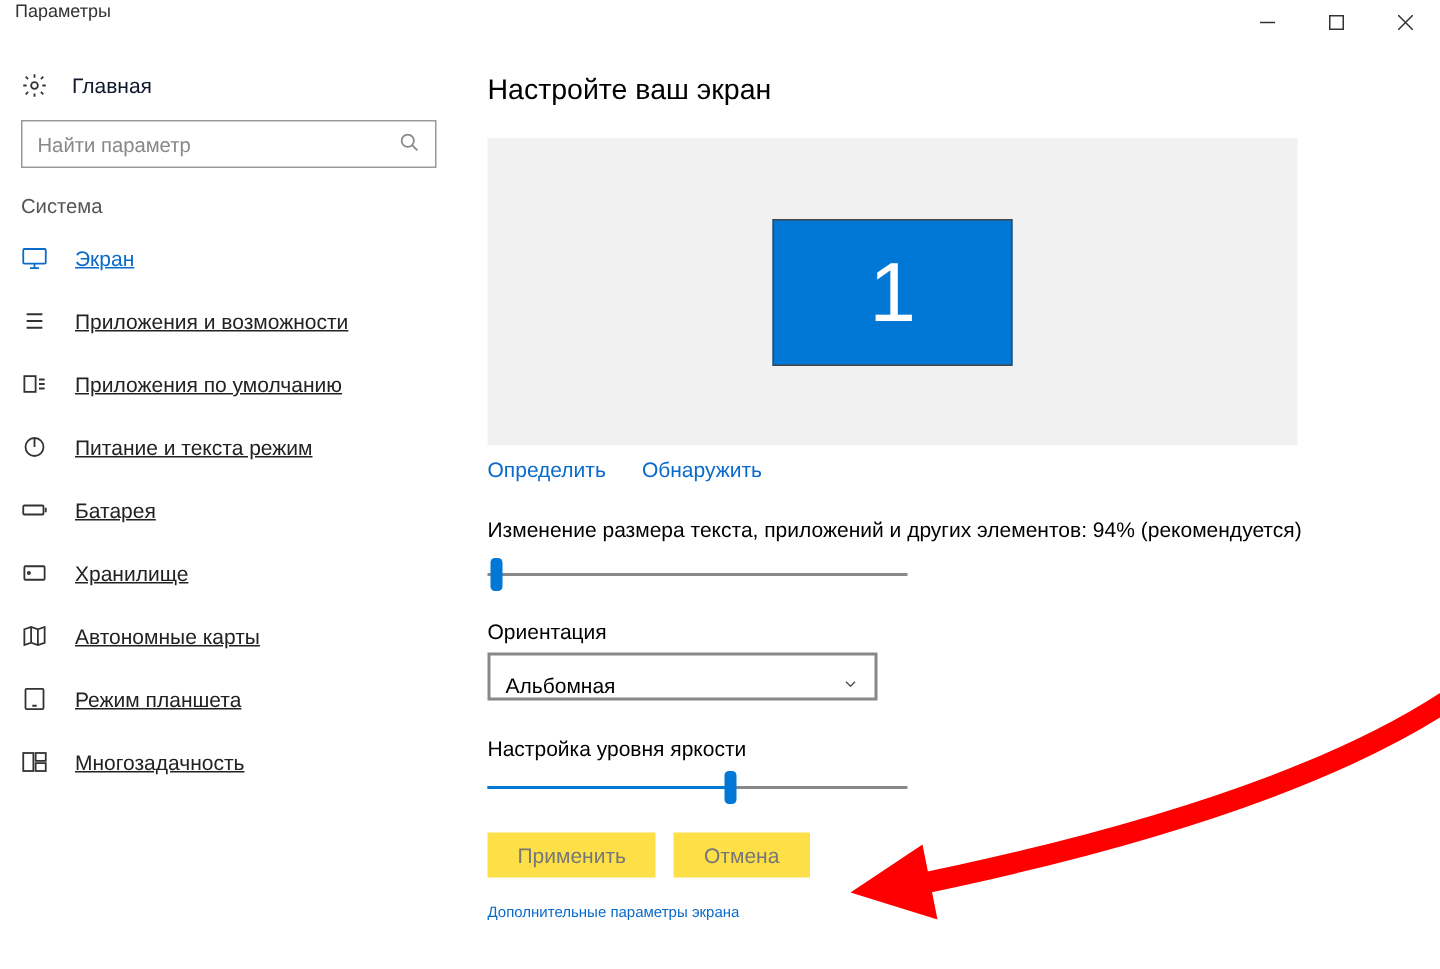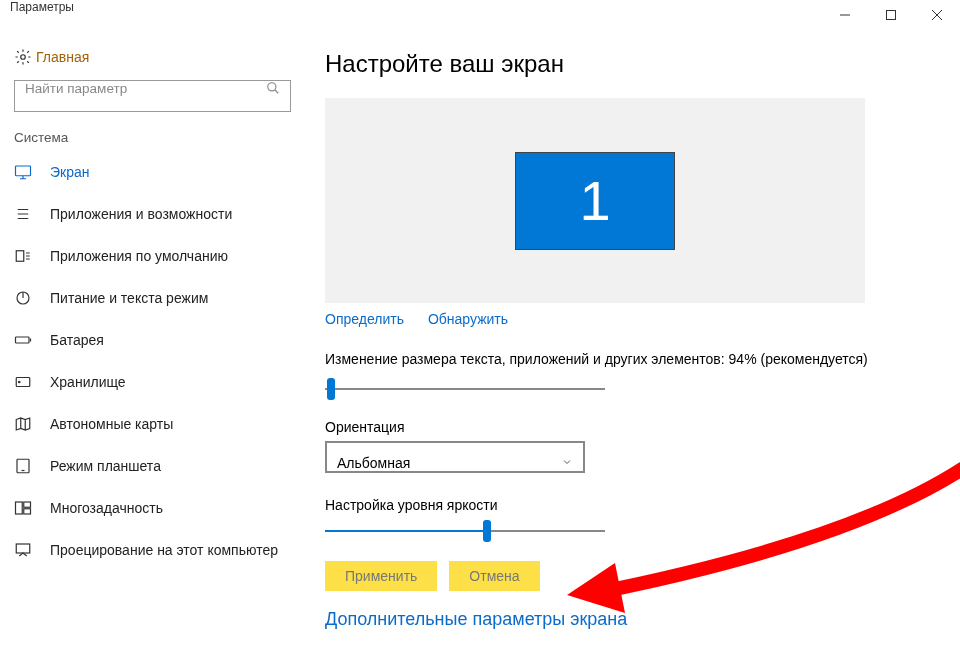--- a/index.html
+++ b/index.html
@@ -10,52 +10,52 @@
 .titlebar-controls { margin-left: auto; display: flex; }
 .titlebar-btn { width: 46px; height: 30px; display: flex; align-items: center; justify-content: center; }
 .titlebar-btn svg { stroke: #333; stroke-width: 1; fill: none; }
 
 
 .content { display: flex; height: calc(100% - 30px); }
 .sidebar { width: 305px; padding-top: 18px; }
 .main { flex: 1; padding: 20px 20px 0 20px; position: relative; }
 
 
-.home-row { display: flex; align-items: center; gap: 4px; padding: 0 14px 14px 14px; font-size: 14px; color: #a16207; }
-.search-box { margin: 0 14px 18px 14px; border: 1px solid #999; height: 32px; display: flex; padding: 0 10px; color: #888; font-size: 13.5px; }
+.home-row { display: flex; align-items: center; gap: 16px; padding: 0 14px 14px 14px; font-size: 14px; color: #0f172a; }
+.search-box { margin: 0 14px 18px 14px; border: 1px solid #999; height: 32px; display: flex; align-items: center; padding: 0 10px; color: #888; font-size: 13.5px; }
 .search-box span:first-child { flex: 1; }
 .section-label { font-size: 13.5px; color: #555; padding: 0 14px 6px 14px; }
 
-.nav-item { display: flex; align-items: center; gap: 18px; padding: 10px 14px; font-size: 14px; color: #222; min-height: 42px; }
+.nav-item { display: flex; align-items: center; gap: 18px; padding: 10px 14px; font-size: 14px; color: #222; min-height: 42px; text-decoration: underline; }
 .nav-item.active { color: #0a6bcb; }
 .nav-icon { width: 18px; height: 18px; display: flex; align-items: center; justify-content: center; flex-shrink: 0; }
 .nav-icon svg { stroke: #333; stroke-width: 1.6; fill: none; }
 .nav-item.active .nav-icon svg { stroke: #0a6bcb; }
 
 
-.page-title { font-size: 24px; font-weight: 400; margin-bottom: 20px; }
+.page-title { font-size: 19px; font-weight: 400; margin-bottom: 20px; }
 .display-preview { background: #f1f1f1; width: 540px; height: 205px; display: flex; align-items: center; justify-content: center; margin-bottom: 8px; }
 .monitor-box { background: #0178d6; border: 1px solid #444; width: 160px; height: 98px; display: flex; align-items: center; justify-content: center; color: #fff; font-size: 56px; font-weight: 300; }
 .below-links { display: flex; gap: 24px; margin-bottom: 24px; }
 .link { color: #0a6bcb; font-size: 14px; }
 
 .scale-row { font-size: 14px; margin-bottom: 10px; }
 .slider { position: relative; width: 280px; height: 24px; margin-bottom: 18px; }
 .slider .track { position: absolute; top: 50%; left: 0; right: 0; height: 2px; background: #888; transform: translateY(-50%); }
 .slider .thumb { position: absolute; top: 50%; width: 8px; height: 22px; background: #0178d6; transform: translate(-50%, -50%); border-radius: 3px; }
 .slider .fill { position: absolute; top: 50%; left: 0; height: 2px; background: #0178d6; transform: translateY(-50%); }
 
 .field-label { font-size: 14px; margin-bottom: 6px; }
 .select-box { width: 260px; height: 32px; border: 2px solid #888; display: flex; align-items: flex-end; padding: 0 10px; font-size: 14px; margin-bottom: 24px; }
 .select-box .chevron { margin-left: auto; }
 
 .btn-row { display: flex; gap: 12px; margin-bottom: 18px; }
 .btn { background: #fde047; color: #777; font-size: 14px; padding: 7px 20px; border: none; }
 
-.adv-link { color: #0a6bcb; font-size: 18px; }
+.adv-link { color: #0a6bcb; font-size: 10px; }
 
 
 .arrow-overlay { position: absolute; pointer-events: none; }
 </style>
 </head>
 <body>
 
 <div class="titlebar">
   <span>Параметры</span>
   <div class="titlebar-controls">
@@ -173,29 +173,20 @@
     <div class="nav-item">
       <span class="nav-icon">
           <svg viewBox="0 0 24 24" width="18" height="18">
             <rect x="2" y="4" width="9" height="16"></rect>
             <rect x="13" y="4" width="9" height="7"></rect>
             <rect x="13" y="13" width="9" height="7"></rect>
           </svg>
         </span>
       <span>Многозадачность</span>
     </div>
-    <div class="nav-item">
-      <span class="nav-icon">
-          <svg viewBox="0 0 24 24" width="18" height="18">
-            <rect x="3" y="4" width="18" height="12"></rect>
-            <path d="M7 20l5-4 5 4"></path>
-          </svg>
-        </span>
-      <span>Проецирование на этот компьютер</span>
-    </div>
   </div>
 
   <div class="main">
     <h1 class="page-title">Настройте ваш экран</h1>
 
     <div class="display-preview">
       <div class="monitor-box">
         <span>1</span>
       </div>
     </div>

